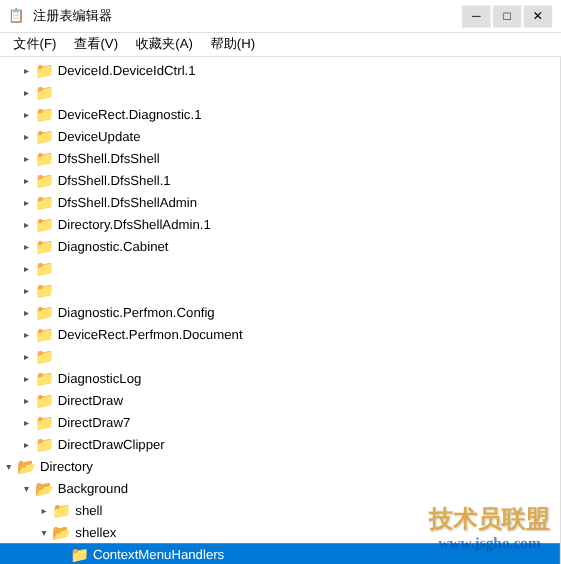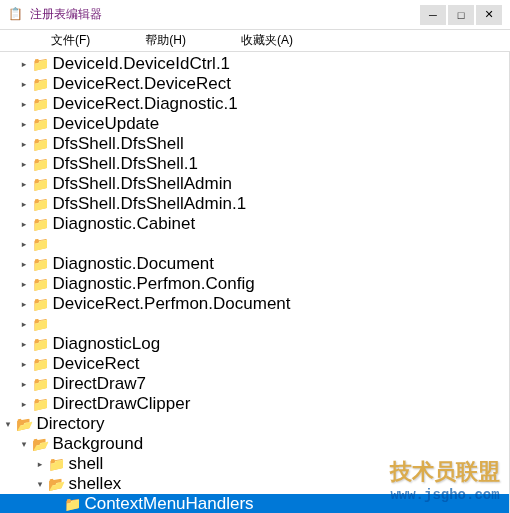--- a/index.html
+++ b/index.html
@@ -21,21 +21,21 @@
       padding: 0 8px;
       border-bottom: 1px solid #ddd;
       gap: 6px;
     }
     .title-bar-icon {
       width: 16px;
       height: 16px;
     }
     .title-bar-text {
       font-size: 12px;
-      color: #701a75;
+      color: #000000;
     }
     .title-bar-controls {
       margin-left: auto;
       display: flex;
       gap: 2px;
     }
     .title-bar-btn {
       width: 26px;
       height: 20px;
       background: #e0e0e0;
@@ -54,21 +54,20 @@
       display: flex;
       align-items: center;
       padding: 0 4px;
       border-bottom: 1px solid #ddd;
     }
     .menu-item {
       padding: 2px 8px;
       font-size: 12px;
       color: #000;
       cursor: pointer;
-      margin-left: 39px;
     }
 
     
     .main-area {
       display: flex;
       height: calc(513px - 52px);
       background: #fff;
     }
 
     
@@ -116,21 +115,21 @@
       color: #555;
       cursor: pointer;
     }
     .expand-btn.empty { cursor: default; }
     .folder-icon {
       font-size: 14px;
       margin-right: 3px;
       flex-shrink: 0;
     }
     .item-label {
-      font-size: 17px;
+      font-size: 12px;
       color: inherit;
     }
 
     
     .watermark {
       position: absolute;
       bottom: 10px;
       right: 10px;
       opacity: 0.7;
       pointer-events: none;
@@ -140,58 +139,58 @@
       color: #cc8800;
       font-size: 22px;
       font-weight: bold;
       font-family: Liberation Sans, sans-serif;
       text-shadow: 1px 1px 2px rgba(0,0,0,0.3);
     }
     .watermark-line2 {
       color: #0055aa;
       font-size: 14px;
       font-weight: bold;
-      font-family: Liberation Mono, monospace;
+      font-family: Liberation Serif, serif;
     }
 
     .folder-yellow { color: #e8b84b; }
   </style>
 </head>
 <body>
 
 <div class="title-bar">
   <span class="title-bar-icon">📋</span>
   <span class="title-bar-text">注册表编辑器</span>
   <div class="title-bar-controls">
     <button class="title-bar-btn">─</button>
     <button class="title-bar-btn">□</button>
     <button class="title-bar-btn close">✕</button>
   </div>
 </div>
 
 <div class="menu-bar">
   <span class="menu-item">文件(F)</span>
+  <span class="menu-item">查看(V)</span>
+  <span class="menu-item">收藏夹(A)</span>
   <span class="menu-item">帮助(H)</span>
-  <span class="menu-item">收藏夹(A)</span>
 </div>
 
 <div class="main-area">
   <div class="tree-area" id="tree-container">
 
   <div class="tree-item">
         <span class="indent"></span>
         <span class="expand-btn">▸</span>
         <span class="folder-icon folder-yellow">📁</span>
         <span class="item-label">DeviceId.DeviceIdCtrl.1</span>
       </div>
       <div class="tree-item">
         <span class="indent"></span>
         <span class="expand-btn">▸</span>
         <span class="folder-icon folder-yellow">📁</span>
-        <span class="item-label">DeviceRect.DeviceRect</span>
       </div>
       <div class="tree-item">
         <span class="indent"></span>
         <span class="expand-btn">▸</span>
         <span class="folder-icon folder-yellow">📁</span>
         <span class="item-label">DeviceRect.Diagnostic.1</span>
       </div>
       <div class="tree-item">
         <span class="indent"></span>
         <span class="expand-btn">▸</span>
@@ -213,38 +212,37 @@
       <div class="tree-item">
         <span class="indent"></span>
         <span class="expand-btn">▸</span>
         <span class="folder-icon folder-yellow">📁</span>
         <span class="item-label">DfsShell.DfsShellAdmin</span>
       </div>
       <div class="tree-item">
         <span class="indent"></span>
         <span class="expand-btn">▸</span>
         <span class="folder-icon folder-yellow">📁</span>
-        <span class="item-label">DfsShell.DfsShellAdmin.1</span>
+        <span class="item-label">Directory.DfsShellAdmin.1</span>
       </div>
       <div class="tree-item">
         <span class="indent"></span>
         <span class="expand-btn">▸</span>
         <span class="folder-icon folder-yellow">📁</span>
         <span class="item-label">Diagnostic.Cabinet</span>
       </div>
       <div class="tree-item">
         <span class="indent"></span>
         <span class="expand-btn">▸</span>
         <span class="folder-icon folder-yellow">📁</span>
       </div>
       <div class="tree-item">
         <span class="indent"></span>
         <span class="expand-btn">▸</span>
         <span class="folder-icon folder-yellow">📁</span>
-        <span class="item-label">Diagnostic.Document</span>
       </div>
       <div class="tree-item">
         <span class="indent"></span>
         <span class="expand-btn">▸</span>
         <span class="folder-icon folder-yellow">📁</span>
         <span class="item-label">Diagnostic.Perfmon.Config</span>
       </div>
       <div class="tree-item">
         <span class="indent"></span>
         <span class="expand-btn">▸</span>
@@ -259,21 +257,21 @@
       <div class="tree-item">
         <span class="indent"></span>
         <span class="expand-btn">▸</span>
         <span class="folder-icon folder-yellow">📁</span>
         <span class="item-label">DiagnosticLog</span>
       </div>
       <div class="tree-item">
         <span class="indent"></span>
         <span class="expand-btn">▸</span>
         <span class="folder-icon folder-yellow">📁</span>
-        <span class="item-label">DeviceRect</span>
+        <span class="item-label">DirectDraw</span>
       </div>
       <div class="tree-item">
         <span class="indent"></span>
         <span class="expand-btn">▸</span>
         <span class="folder-icon folder-yellow">📁</span>
         <span class="item-label">DirectDraw7</span>
       </div>
       <div class="tree-item">
         <span class="indent"></span>
         <span class="expand-btn">▸</span>

